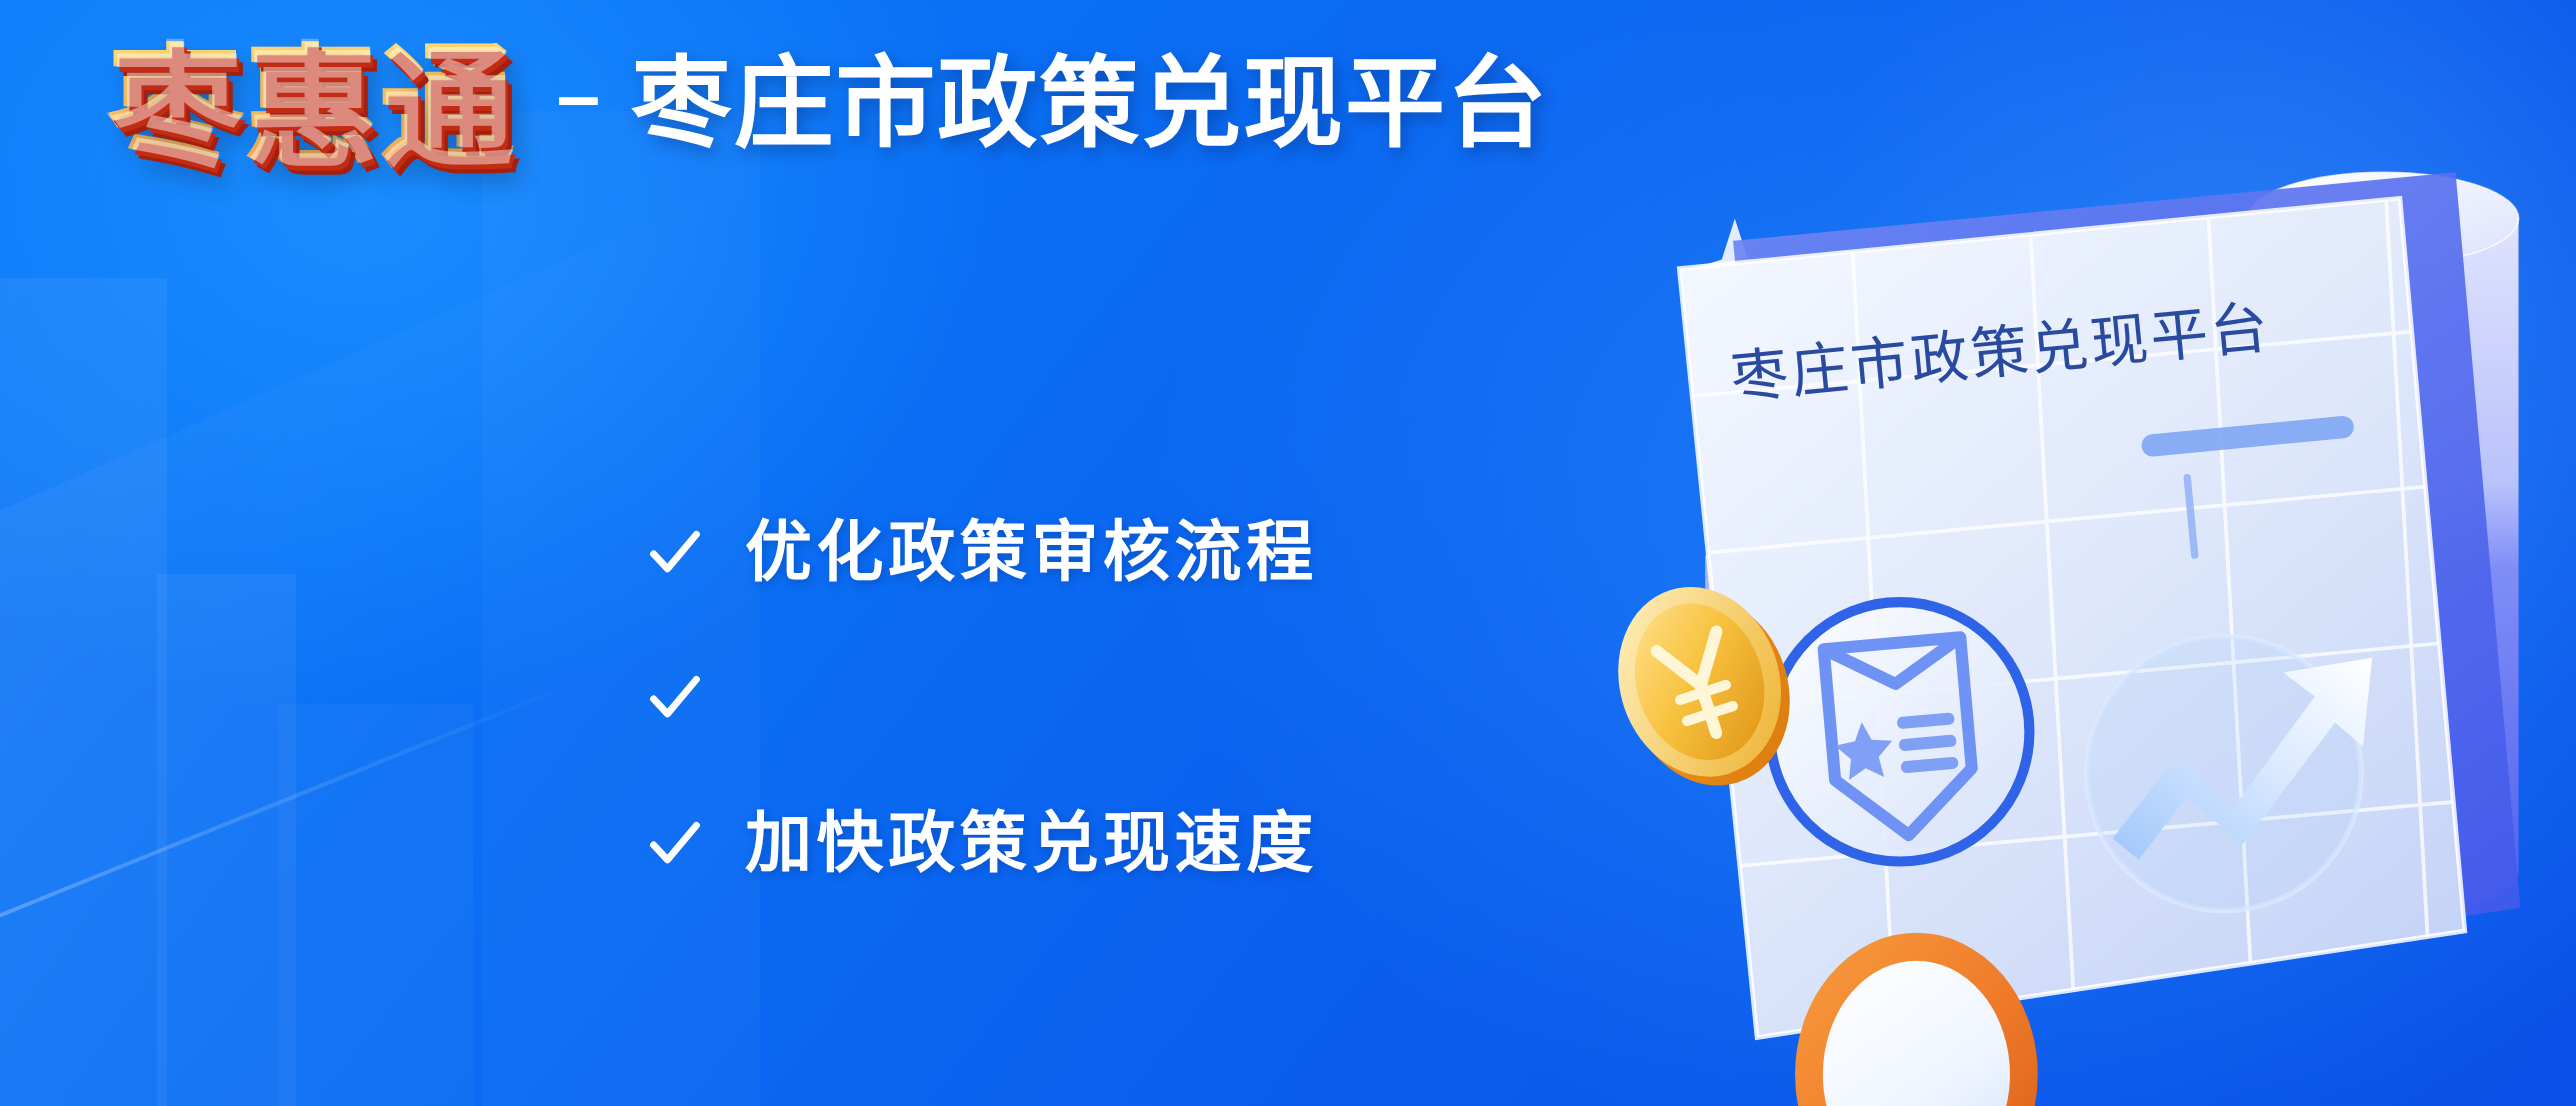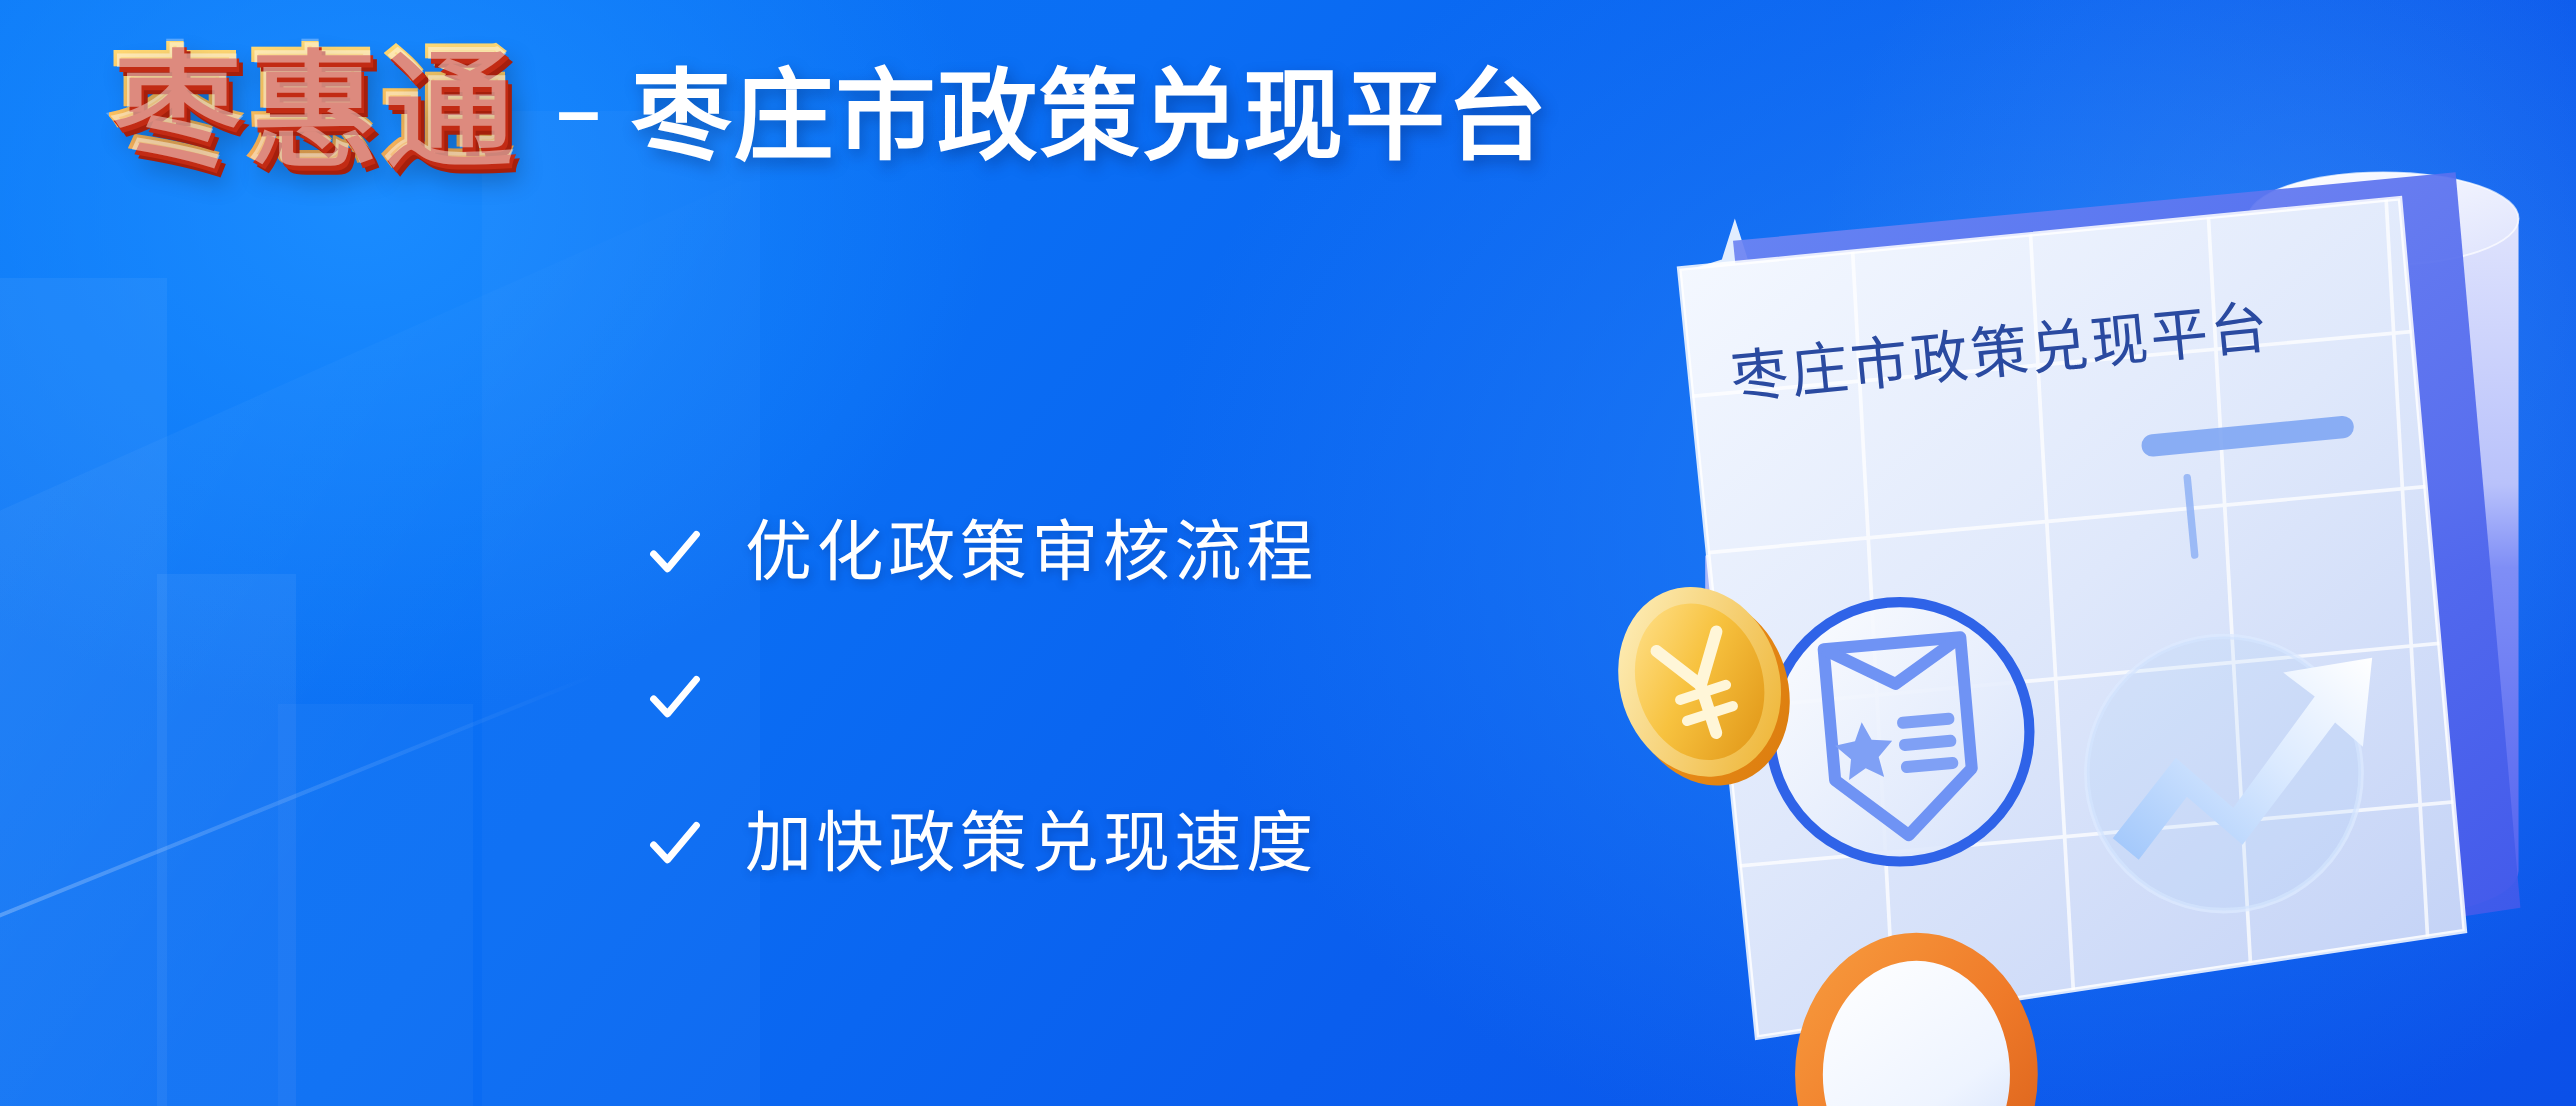--- a/index.html
+++ b/index.html
@@ -45,21 +45,21 @@
   }
   .bg-glow{
     position:absolute; right:-241px; top:-241px; width:1019px; height:1019px;
     border-radius:50%;
     background:radial-gradient(circle, rgba(120,190,255,.18) 0%, rgba(120,190,255,0) 68%);
   }
 
   
   .headline{
     position:absolute; left:109px; top:41px;
-    display:flex; align-items:flex-end; gap:24px;
+    display:flex; align-items:center; gap:24px;
   }
   .brand{
     font-size:132px; font-weight:700; line-height:1;
     letter-spacing:3.7px;
     font-family:"DejaVu Sans","Liberation Sans",sans-serif;
     background:linear-gradient(180deg,#ffcc3d 0%,#ffae1f 44%,#f98a12 100%);
     -webkit-background-clip:text; background-clip:text; color:transparent;
     text-shadow:
       1.9px 1.9px 0 rgba(255,255,255,.45),
       4.6px 6.5px 0 #c22b14,
@@ -86,21 +86,21 @@
   }
   .feature{
     display:flex; align-items:center; gap:43px;
   }
   .check{
     width:54px; height:54px; flex:0 0 54px;
     position:relative;
   }
   .check svg{ width:100%; height:100%; display:block; }
   .feature-label{
-    color:#ffffff; font-size:67px; font-weight:400; line-height:1;
+    color:#ffffff; font-size:67px; font-weight:700; line-height:1;
     letter-spacing:4.6px;
     font-family:"DejaVu Sans","Liberation Sans",sans-serif;
     text-shadow:1.9px 2.8px 9.3px rgba(0,30,90,.28);
   }
 
   
   .illus{
     position:absolute; right:0; top:0; width:982px; height:1107px;
   }
   .illus svg{ position:absolute; inset:0; width:100%; height:100%; }

